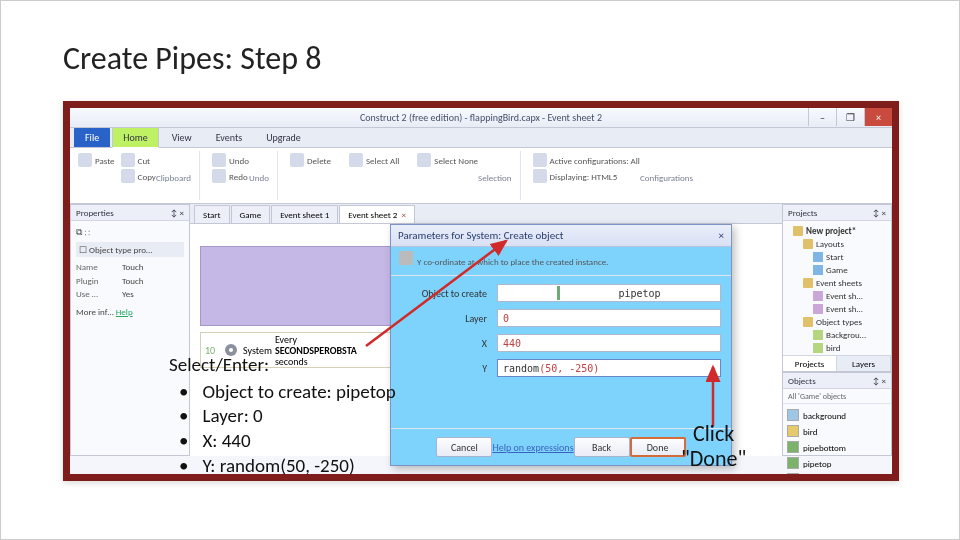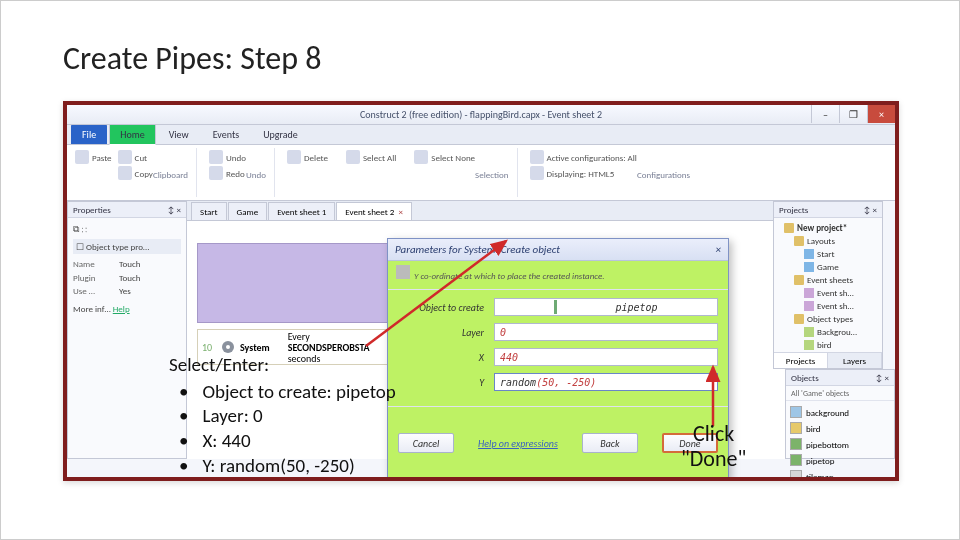--- a/index.html
+++ b/index.html
@@ -1,42 +1,42 @@
 <!DOCTYPE html>
 <html><head>
 <meta charset="utf-8">
 <style>
   * { box-sizing: border-box; margin: 0; padding: 0; }
   body { font-family: "Segoe UI", Calibri, Arial, sans-serif; font-size: 12px; background: #fff; width: 960px; height: 540px; position: relative; overflow: hidden; border: 1px solid #ccc;}
   .slide-title { position: absolute; top: 38px; left: 62px; font-size: 32px; color: #222; font-family: Calibri, Arial, sans-serif; font-weight: 400;}
-  .app-frame { position: absolute; top: 100px; left: 62px; width: 836px; height: 380px; border: 4px solid #7f1d1d; background: #f4f6fb; box-shadow: 0 2px 6px rgba(0,0,0,0.15); overflow: hidden;}
+  .app-frame { position: absolute; top: 100px; left: 62px; width: 836px; height: 380px; border: 7px solid #7f1d1d; background: #f4f6fb; box-shadow: 0 2px 6px rgba(0,0,0,0.15); overflow: hidden;}
   .titlebar { height: 20px; background: linear-gradient(#f7f9ff,#e8ecf5); border-bottom:1px solid #c4c8d6; position:relative; display:flex; align-items:center; justify-content:center;}
   .titlebar-text { font-size: 10px; color:#45506a;}
   .win-controls { position:absolute; right:0; top:0; display:flex;}
   .win-btn { width:28px; height:18px; border-left:1px solid #c4c8d6; display:flex; align-items:center; justify-content:center; font-size:10px; color:#333;}
   .win-btn.close { background:#c84b3d; color:#fff;}
   .ribbon-tabs { height:20px; display:flex; align-items:flex-end; background:#e8ecf5; padding-left:4px; gap:2px; border-bottom:1px solid #c4c8d6;}
   .rtab { font-size:10px; padding:3px 10px; color:#334; background:#e8ecf5; border:1px solid transparent; border-bottom:none;}
   .rtab.file { background:#2a63c8; color:#fff; border-radius:2px 2px 0 0;}
-  .rtab.active { background:#22c55e; border:1px solid #c4c8d6; border-bottom:1px solid #fff; margin-bottom:-1px;}
+  .rtab.active { background:#bef264; border:1px solid #c4c8d6; border-bottom:1px solid #fff; margin-bottom:-1px;}
   .ribbon { height:56px; background:#fff; border-bottom:1px solid #c4c8d6; display:flex; padding:3px 6px; gap:10px; font-size:9px; color:#555;}
   .rgroup { display:flex; flex-direction:row; justify-content:space-between; border-right:1px solid #e1e4ee; padding:2px 8px 2px 2px;}
   .rgroup-items { display:flex; gap:6px; flex-wrap:wrap;}
   .rlbl { text-align:center; font-size:9px; color:#7a8096; margin-top:19px;}
   .ricon { width:14px; height:14px; background:#d5daea; display:inline-block; border-radius:2px; vertical-align:middle; margin-right:3px;}
   .rline { display:flex; align-items:center; height:14px;}
   .workspace { position:relative; height:calc(100% - 96px - 18px);}
   .panel { position:absolute; background:#f9fafd; border:1px solid #c4c8d6; font-size:9px;}
   .panel-h { background:#eceff8; border-bottom:1px solid #d2d6e3; padding:2px 5px; font-size:9px; color:#334; display:flex; justify-content:space-between;}
   .prop-panel { left:0; top:0; width:120px; height:100%;}
   .prop-body { padding:4px 5px; color:#444; line-height:1.5;}
   .prop-body a { color:#2a6; text-decoration:underline;}
   .prop-row { display:flex; gap:4px;}
   .prop-row span:first-child { color:#666; min-width:42px;}
-  .proj-panel { right:12px; top:0; width:110px; height:168px;}
+  .proj-panel { right:0; top:0; width:110px; height:168px;}
   .tree { padding:3px 4px; line-height:1.45; color:#333;}
   .tree-it { display:flex; align-items:center; gap:3px; padding-left:6px;}
   .tree-it.sub { padding-left:16px;}
   .tree-it.sub2 { padding-left:26px;}
   .ticon { width:10px; height:10px; display:inline-block;}
   .ticon.fld { background:#e0c068; border-radius:1px;}
   .ticon.lay { background:#7fb6e6;}
   .ticon.evt { background:#cba6d8;}
   .ticon.obj { background:#b5d67e;}
   .proj-tabs { position:absolute; bottom:0; left:0; right:0; display:flex; font-size:9px; border-top:1px solid #d2d6e3;}
@@ -56,31 +56,31 @@
   .evt-ic { width:16px; height:16px; margin:0 4px;}
   .evt-ic.gear svg { width:16px; height:16px;}
   .evt-txt { display:flex; flex-direction:column; line-height:1.1;}
   .evt-txt .l1 {}
   .evt-txt .l2 { font-weight:700;}
   .evt-txt .l3 {}
   .purple-sel { position:absolute; left:10px; top:22px; width:250px; height:80px; background:#c6b8e6; border:1px solid #a598c8;}
   .statusbar { position:absolute; bottom:0; left:0; right:0; height:18px; background:#e8ecf5; border-top:1px solid #c4c8d6; display:flex; align-items:center; justify-content:space-between; font-size:9px; color:#555; padding:0 8px;}
   .statusbar .sgrp { display:flex; gap:18px;}
   
-  .dialog { position:absolute; left:320px; top:37px; width:342px; height:242px; background:#bef264; border:1px solid #7f92c5; box-shadow:3px 3px 8px rgba(0,0,0,0.25);font-style:italic;}
+  .dialog { position:absolute; left:320px; top:20px; width:342px; height:242px; background:#7dd3fc; border:1px solid #7f92c5; box-shadow:3px 3px 8px rgba(0,0,0,0.25);}
   .dlg-title { background:linear-gradient(#eaeefb,#d8e0f3); border-bottom:1px solid #b8c3dd; padding:4px 7px; font-size:11px; color:#2a3d6e; display:flex; justify-content:space-between;}
   .dlg-desc { padding:4px 8px 8px 8px; font-size:9px; color:#555; border-bottom:1px solid #dfe3ee;}
   .dlg-body { padding:8px 10px; font-size:10px; color:#333;}
   .dlg-row { display:flex; align-items:center; margin-bottom:7px;}
   .dlg-lbl { width:96px; text-align:right; padding-right:10px; color:#333;}
   .dlg-inp { flex:1; height:18px; border:1px solid #b0b8cf; background:#fff; padding:1px 5px; font-size:10px; color:#333; font-family:Consolas,monospace; display:flex; align-items:center;}
   .dlg-inp.sel { border:1px solid #6a86c8;}
   .dlg-inp .fn { color:#333;}
   .dlg-inp .nums { color:#c24040;}
-  .dlg-foot { position:absolute; left:0; right:0; bottom:0; padding:26px 10px; display:flex; align-items:center; justify-content:space-between; border-top:1px solid #dfe3ee;}
+  .dlg-foot { position:absolute; left:0; right:0; bottom:0; padding:8px 10px; display:flex; align-items:center; justify-content:center; border-top:1px solid #dfe3ee;}
   .dlg-btn { min-width:56px; height:20px; font-size:10px; padding:2px 10px; background:linear-gradient(#fdfdff,#e9ecf5); border:1px solid #a9b3cc; border-radius:2px; color:#333; display:inline-flex; align-items:center; justify-content:center;}
   .dlg-btn.primary { border:2px solid #d46b3a;}
   .dlg-link { color:#3a62c0; text-decoration:underline; font-size:10px;}
   .dlg-ic { width:14px; height:14px; display:inline-block; background:#bbb; margin-right:4px;}
   
   .anno { position:absolute; font-family:Calibri,Arial,sans-serif; color:#111;}
   .anno-list { top:352px; left:168px; font-size:19px; line-height:1.3;}
   .anno-list .hdr { font-size:19px;}
   .anno-list ul { list-style:none; margin:2px 0 0 4px;}
   .anno-list li::before { content:"•"; margin:0 14px 0 6px;}
@@ -212,21 +212,21 @@
     <div class="canvas">
       <div class="purple-sel"></div>
       <div class="evt-block">
         <span class="evt-num">10</span>
         <span class="evt-ic gear">
           <svg viewBox="0 0 16 16">
               <circle cx="8" cy="8" r="6" fill="#8a919d"></circle>
               <circle cx="8" cy="8" r="2" fill="#fff"></circle>
             </svg>
         </span>
-        <span style="font-weight:700;margin-right:18px;">System</span>
+        <span style="font-weight:400;margin-right:3px;">System</span>
         <span class="evt-txt">
           <span class="l1">Every</span>
           <span class="l2">SECONDSPEROBSTA</span>
           <span class="l3">seconds</span>
         </span>
       </div>
     </div>
 
     <div class="panel proj-panel">
       <div class="panel-h">

